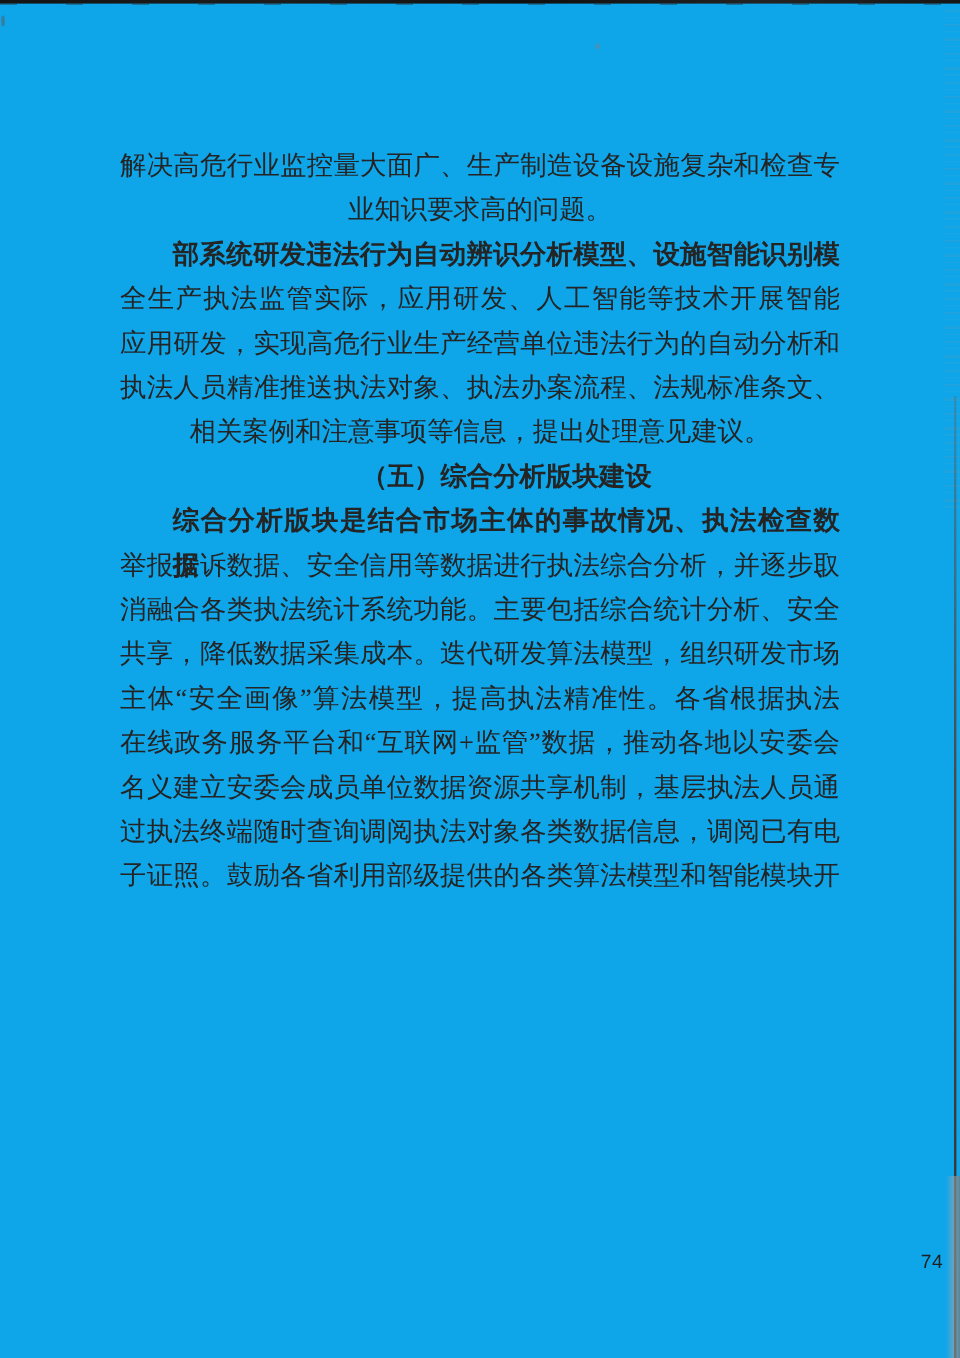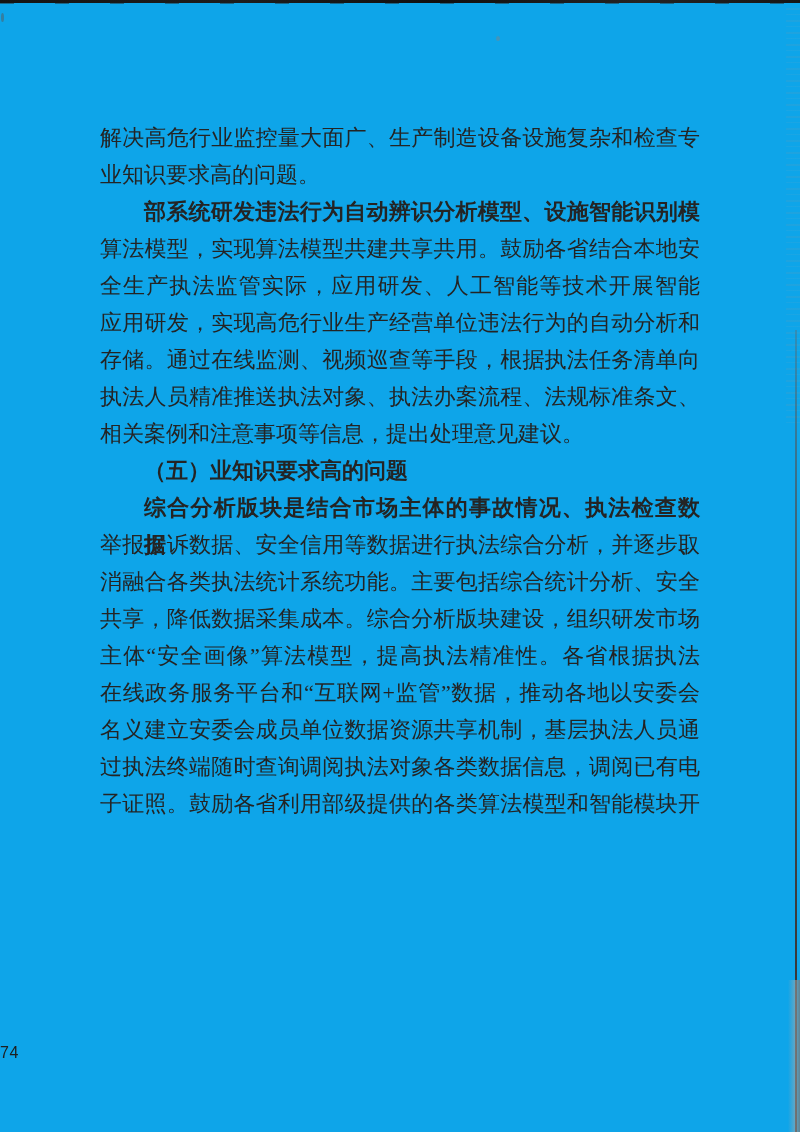--- a/index.html
+++ b/index.html
@@ -64,36 +64,36 @@
     left: 100px;
     top: 119px;
     width: 600px;
   }
   .line {
     height: 37px;
     line-height: 37px;
     font-size: 22px;
     color: #242424;
     white-space: normal;
-    text-align: left;
+    text-align: center;
   }
   .line.j {
     text-align: justify;
     text-align-last: justify;
     text-justify: inter-character;
   }
   .line.ind { padding-left: 44px; font-weight: bold; }
   .line.b   { font-weight: 700; }
 
   
   .page-number {
     position: absolute;
     left: 0; top: 1044px;
     width: 786px;
-    text-align: left;
+    text-align: right;
     font-family: "Liberation Sans", "DejaVu Sans", sans-serif;
     font-size: 16px;
     color: #1f1f1f;
     letter-spacing: 0.5px;
   }
 </style>
 </head>
 <body>
 
 <div class="page">
@@ -101,31 +101,29 @@
   <div class="scan-right-noise"></div>
   <div class="scan-right-line"></div>
   <div class="scan-right-shade"></div>
   <div class="speck s1"></div>
   <div class="speck s2"></div>
 
   <main class="textblock" id="lines">
       <div class="line j">解决高危行业监控量大面广、生产制造设备设施复杂和检查专</div>
       <div class="line">业知识要求高的问题。</div>
       <div class="line j ind">部系统研发违法行为自动辨识分析模型、设施智能识别模</div>
-      <div class="line j">算法模型，实现算法模型共建共享共用。鼓励各省结合本地安</div>
       <div class="line j">全生产执法监管实际，应用研发、人工智能等技术开展智能</div>
       <div class="line j">应用研发，实现高危行业生产经营单位违法行为的自动分析和</div>
-      <div class="line j">存储。通过在线监测、视频巡查等手段，根据执法任务清单向</div>
       <div class="line j">执法人员精准推送执法对象、执法办案流程、法规标准条文、</div>
       <div class="line">相关案例和注意事项等信息，提出处理意见建议。</div>
-      <div class="line ind b">（五）业知识要求高的问题</div>
+      <div class="line ind b">（五）综合分析版块建设</div>
       <div class="line j ind">综合分析版块是结合市场主体的事故情况、执法检查数据、</div>
       <div class="line j">举报投诉数据、安全信用等数据进行执法综合分析，并逐步取</div>
       <div class="line j">消融合各类执法统计系统功能。主要包括综合统计分析、安全</div>
-      <div class="line j">共享，降低数据采集成本。综合分析版块建设，组织研发市场</div>
+      <div class="line j">共享，降低数据采集成本。迭代研发算法模型，组织研发市场</div>
       <div class="line j">主体“安全画像”算法模型，提高执法精准性。各省根据执法</div>
       <div class="line j">在线政务服务平台和“互联网+监管”数据，推动各地以安委会</div>
       <div class="line j">名义建立安委会成员单位数据资源共享机制，基层执法人员通</div>
       <div class="line j">过执法终端随时查询调阅执法对象各类数据信息，调阅已有电</div>
       <div class="line j">子证照。鼓励各省利用部级提供的各类算法模型和智能模块开</div>
     </main>
 
   <div class="page-number">74</div>
 </div>
 

